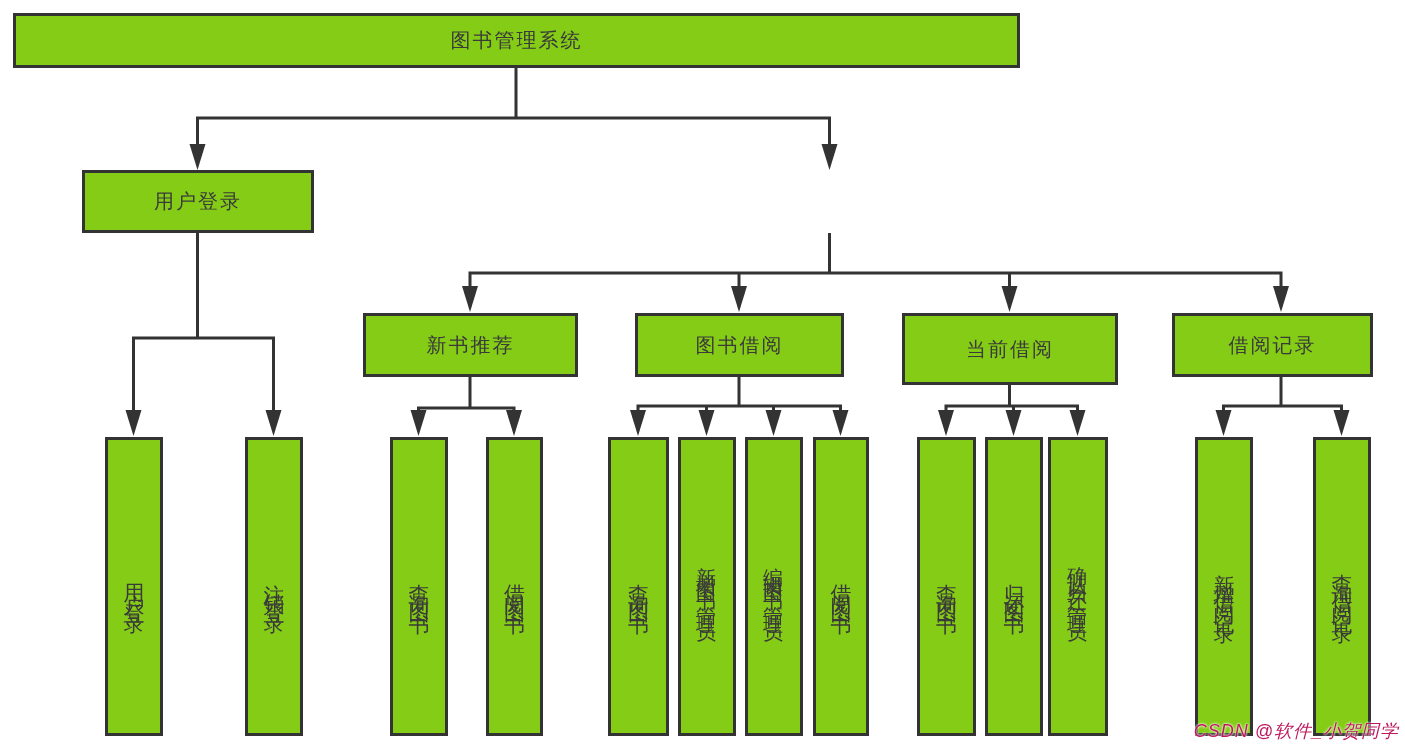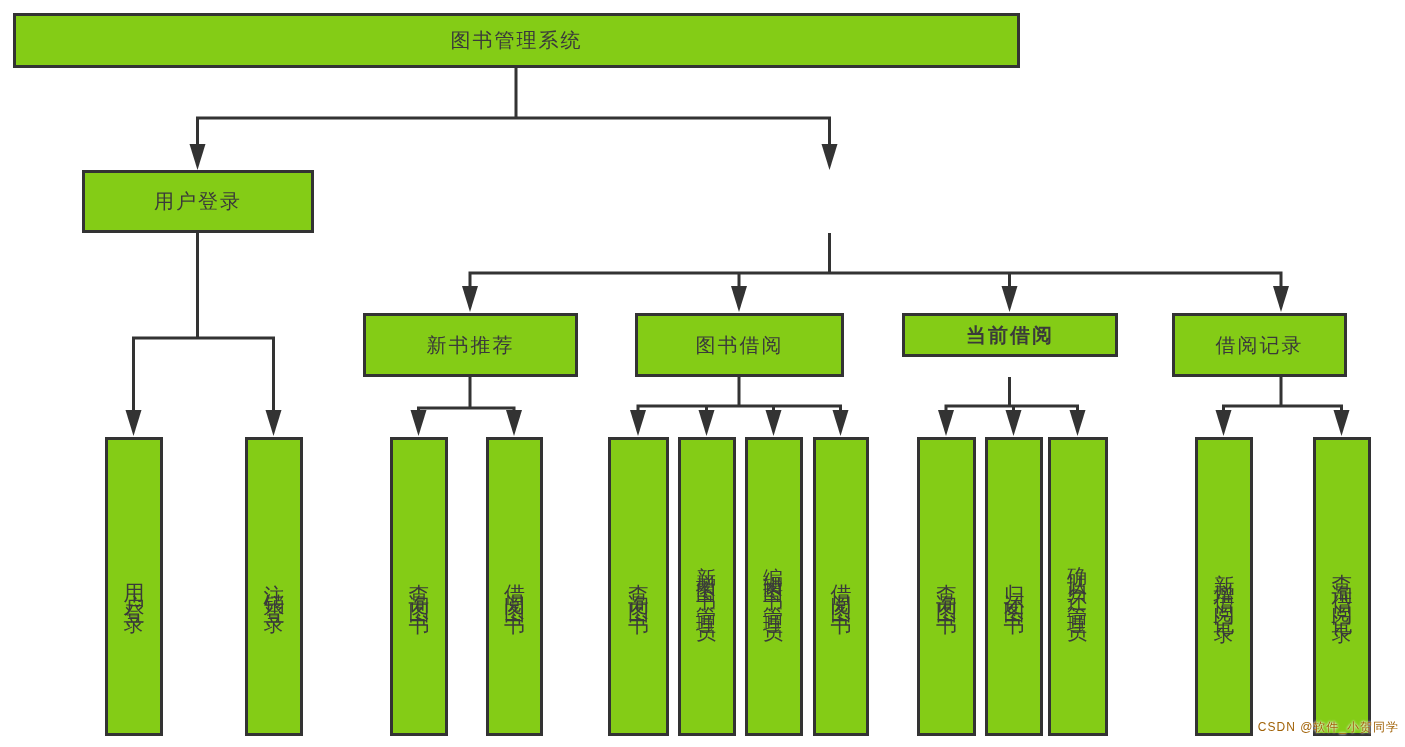--- a/index.html
+++ b/index.html
@@ -18,23 +18,23 @@
   .leaf{
     writing-mode:vertical-rl;
     font-size:21px;letter-spacing:10px;
     top:437px;height:299px;
   }
   .leaf.len6{letter-spacing:10px;}
   .leaf.long{font-size:20px;letter-spacing:8px;}
   .lvl1{left:13px;top:13px;width:1007px;height:55px;}
   .watermark{
     position:absolute;right:6px;top:719px;
-    font-size:12px;letter-spacing:1px;
-    color:#a16207;text-shadow:0 0 3px #ffffff,0 0 2px #ffffff;
-    z-index:5;white-space:nowrap;
+    font-size:18px;letter-spacing:1px;
+    color:#be185d;text-shadow:0 0 3px #ffffff,0 0 2px #ffffff;
+    z-index:5;white-space:nowrap;font-style:italic;
   }
 </style>
 </head>
 <body>
 
 <div id="canvas">
 
   <svg id="connectors" viewBox="0 0 1405 747" xmlns="http://www.w3.org/2000/svg">
     <g stroke="#333333" stroke-width="3" fill="none">
 
@@ -74,22 +74,22 @@
       <polygon points="1333.5,410 1349.5,410 1341.5,436"></polygon>
     </g>
   </svg>
 
   <div class="box lvl1">图书管理系统</div>
 
   <div class="box" style="left:82px;top:170px;width:232px;height:63px;">用户登录</div>
 
   <div class="box" style="left:363px;top:313px;width:215px;height:64px;text-align:right;">新书推荐</div>
   <div class="box" style="left:635px;top:313px;width:209px;height:64px;">图书借阅</div>
-  <div class="box" style="left:902px;top:313px;width:216px;height:44px;font-weight:bold;">当前借阅</div>
-  <div class="box" style="left:1172px;top:313px;width:175px;height:64px;">借阅记录</div>
+  <div class="box" style="left:902px;top:313px;width:216px;height:72px;">当前借阅</div>
+  <div class="box" style="left:1172px;top:313px;width:201px;height:64px;">借阅记录</div>
 
   <div class="box leaf" style="left:105px;width:58px;">用户登录</div>
   <div class="box leaf" style="left:245px;width:58px;">注销登录</div>
 
   <div class="box leaf" style="left:390px;width:58px;">查询图书</div>
   <div class="box leaf" style="left:486px;width:57px;">借阅图书</div>
 
   <div class="box leaf" style="left:608px;width:61px;">查询图书</div>
   <div class="box leaf long" style="left:678px;width:58px;">新增图书（管理员）</div>
   <div class="box leaf long" style="left:745px;width:58px;">编辑图书（管理员）</div>

